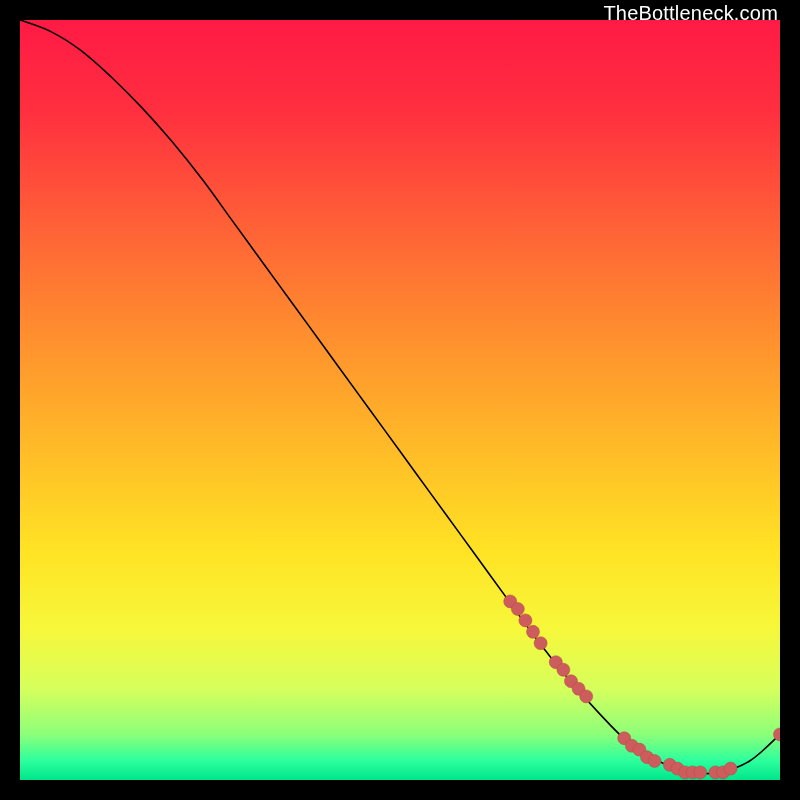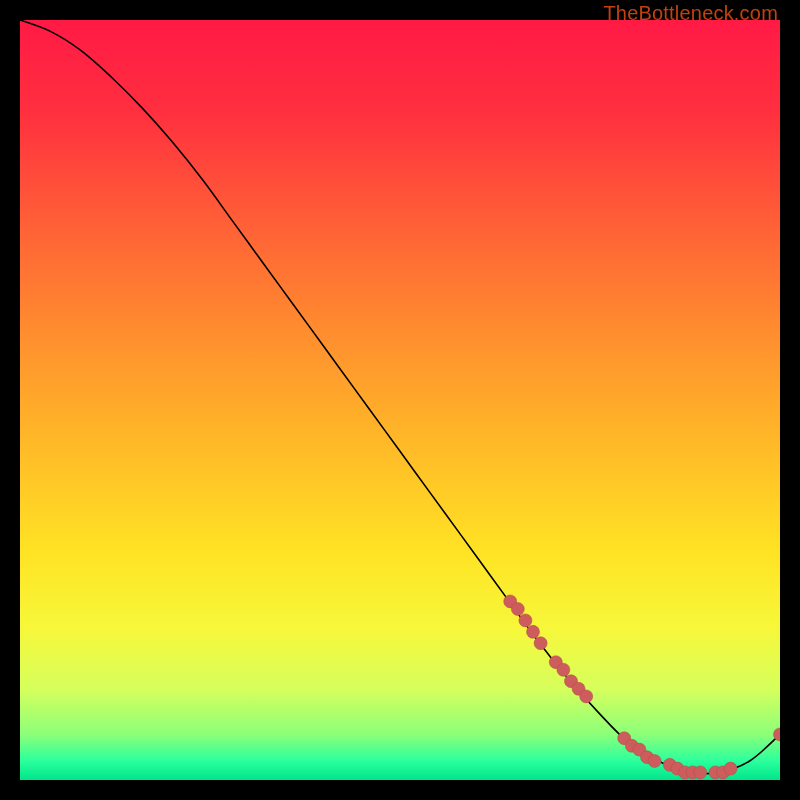--- a/index.html
+++ b/index.html
@@ -35,21 +35,21 @@
     position: absolute;
     left: 0;
     top: 0;
     width: 100%;
     height: 100%;
   }
   .watermark {
     position: absolute;
     right: 22px;
     top: 2px;
-    color: #c2410c;
+    color: #ffffff;
     font-size: 20px;
     font-weight: 500;
     letter-spacing: 0.2px;
     user-select: none;
   }
 </style>
 </head>
 <body>
 
 <div class="stage">

